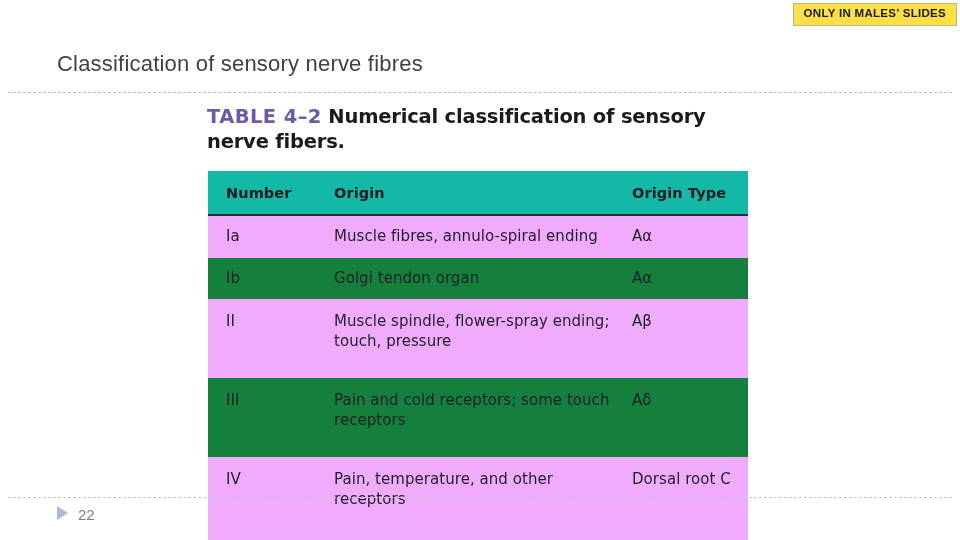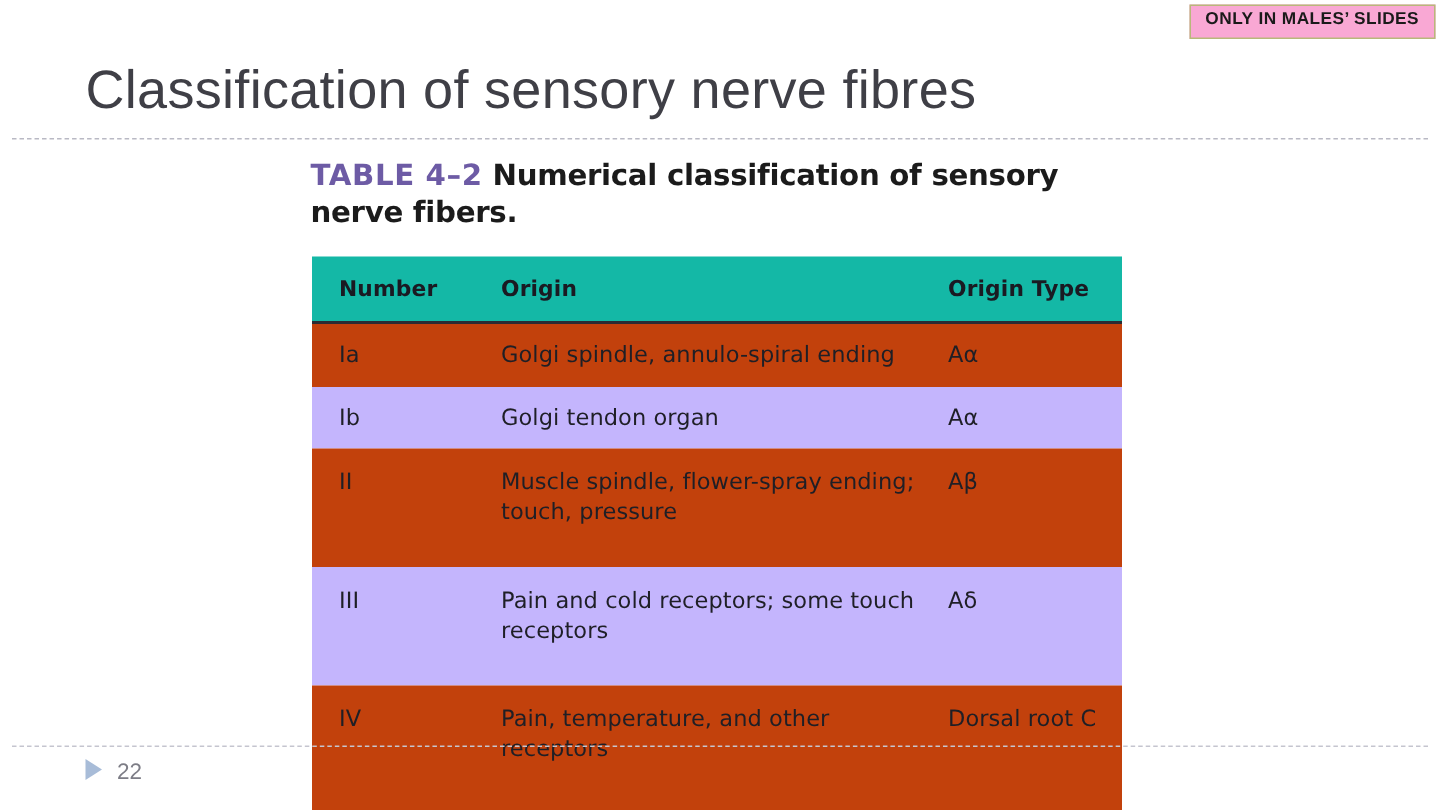--- a/index.html
+++ b/index.html
@@ -13,37 +13,37 @@
     font-family: "Liberation Sans", sans-serif;
     overflow: hidden;
     position: relative;
   }
 
   
   #males-badge {
     position: absolute;
     top: 3px;
     right: 3px;
-    background: #f9a8d4;
+    background: #fde047;
     border: 1px solid #b8b87a;
     color: #1a1a1a;
     font-size: 11.5px;
     font-weight: bold;
     letter-spacing: 0.3px;
     padding: 4px 10px 5px 10px;
     line-height: 1;
     white-space: nowrap;
   }
 
   
   #slide-title {
     position: absolute;
     left: 57px;
-    top: 39px;
-    font-size: 36px;
+    top: 51px;
+    font-size: 22px;
     color: #3f3f46;
     font-weight: normal;
     letter-spacing: 0.2px;
     white-space: nowrap;
   }
 
   #title-divider {
     position: absolute;
     left: 8px;
     top: 92px;
@@ -104,22 +104,22 @@
     color: #1f1f26;
     vertical-align: top;
     padding: 11px 0 11px 0;
     line-height: 1.30;
     letter-spacing: 0.05px;
   }
   #fiber-table tbody td.d-number { padding-left: 18px; }
   #fiber-table tbody td.d-origin { padding-left: 8px; padding-right: 14px; }
   #fiber-table tbody td.d-fiber  { padding-left: 6px; }
 
-  #fiber-table tbody tr.stripe-light td { background: #c2410c; }
-  #fiber-table tbody tr.stripe-dark  td { background: #c4b5fd; }
+  #fiber-table tbody tr.stripe-light td { background: #f0abfc; }
+  #fiber-table tbody tr.stripe-dark  td { background: #15803d; }
 
   #fiber-table tbody tr.tall td { padding-top: 13px; padding-bottom: 27px; }
   #fiber-table tbody tr.last td { padding-bottom: 40px; }
 
   
   #footer-divider {
     position: absolute;
     left: 8px;
     top: 497px;
     width: 944px;
@@ -170,21 +170,21 @@
   <thead>
     <tr>
       <th class="h-number">Number</th>
       <th class="h-origin">Origin</th>
       <th class="h-fiber">Origin Type</th>
     </tr>
   </thead>
   <tbody>
     <tr class="stripe-light">
       <td class="d-number">Ia</td>
-      <td class="d-origin">Golgi spindle, annulo-spiral ending</td>
+      <td class="d-origin">Muscle fibres, annulo-spiral ending</td>
       <td class="d-fiber">Aα</td>
     </tr>
     <tr class="stripe-dark">
       <td class="d-number">Ib</td>
       <td class="d-origin">Golgi tendon organ</td>
       <td class="d-fiber">Aα</td>
     </tr>
     <tr class="stripe-light tall">
       <td class="d-number">II</td>
       <td class="d-origin">Muscle spindle, flower-spray ending; touch, pressure</td>

